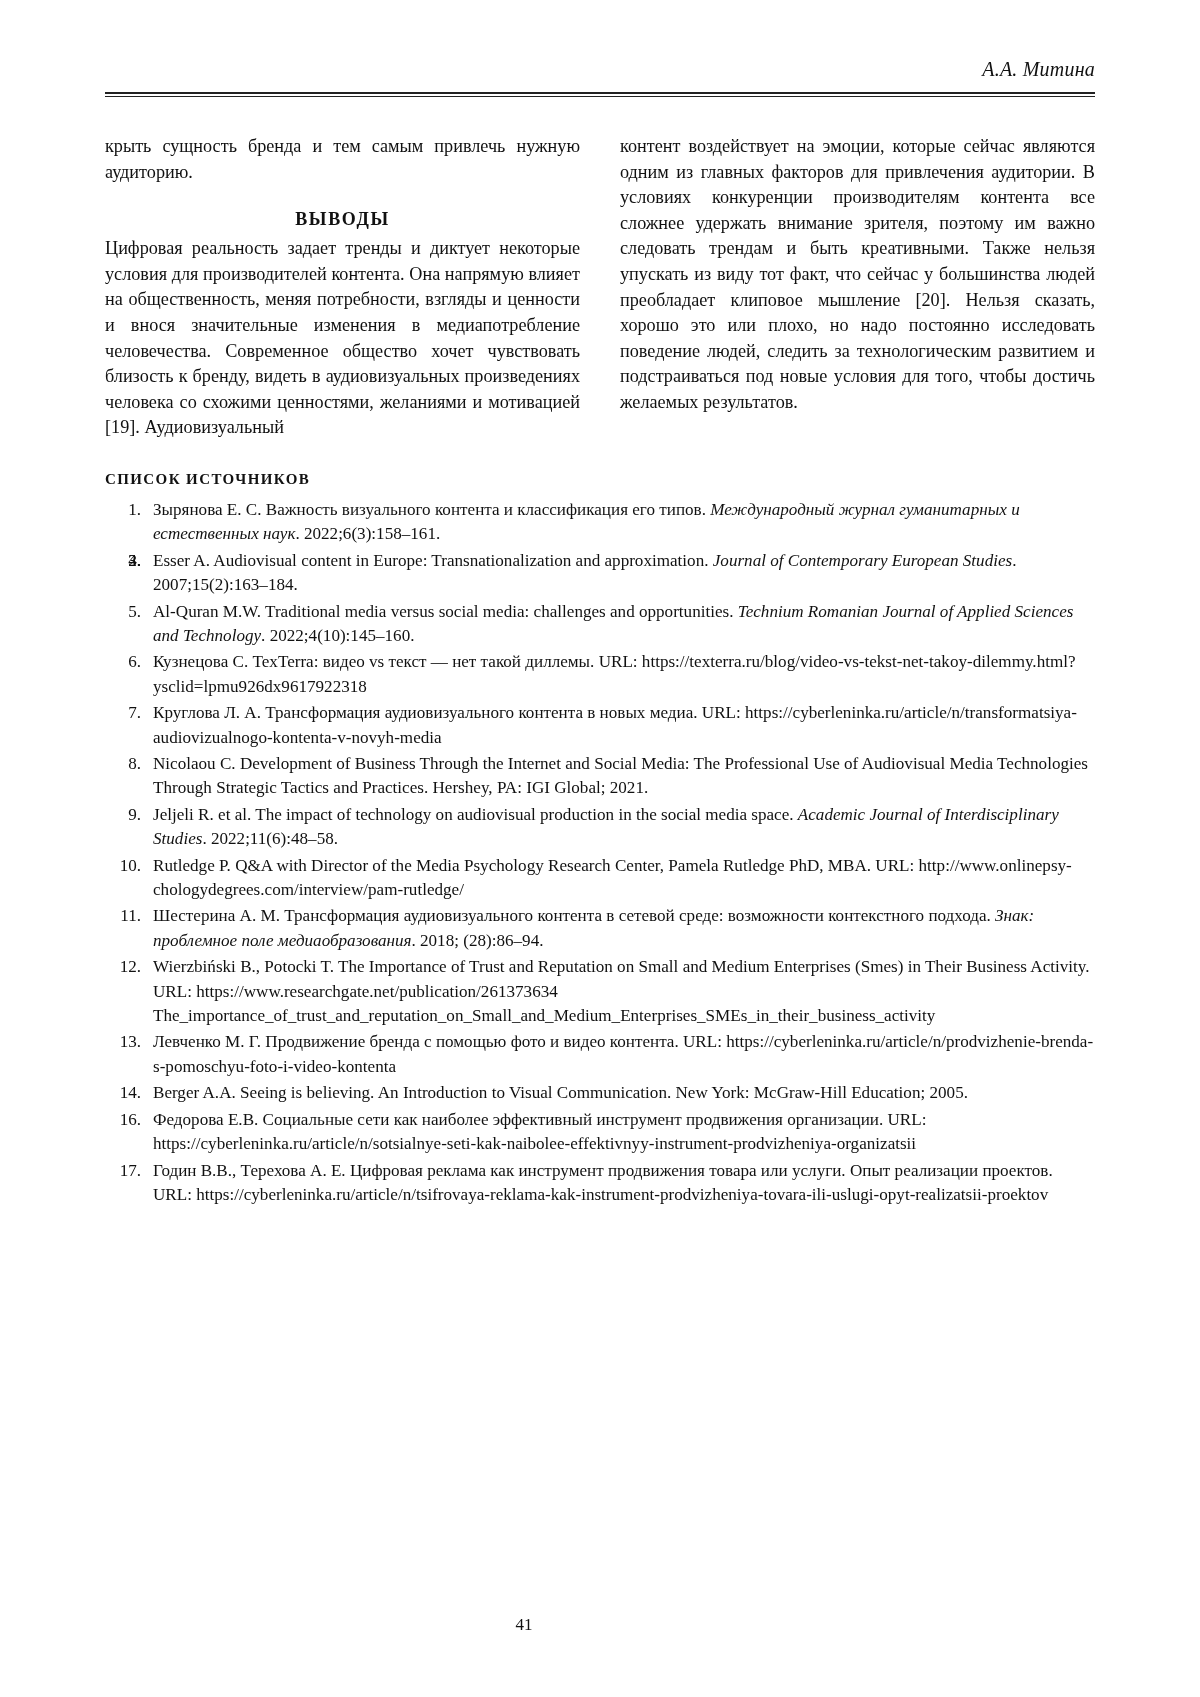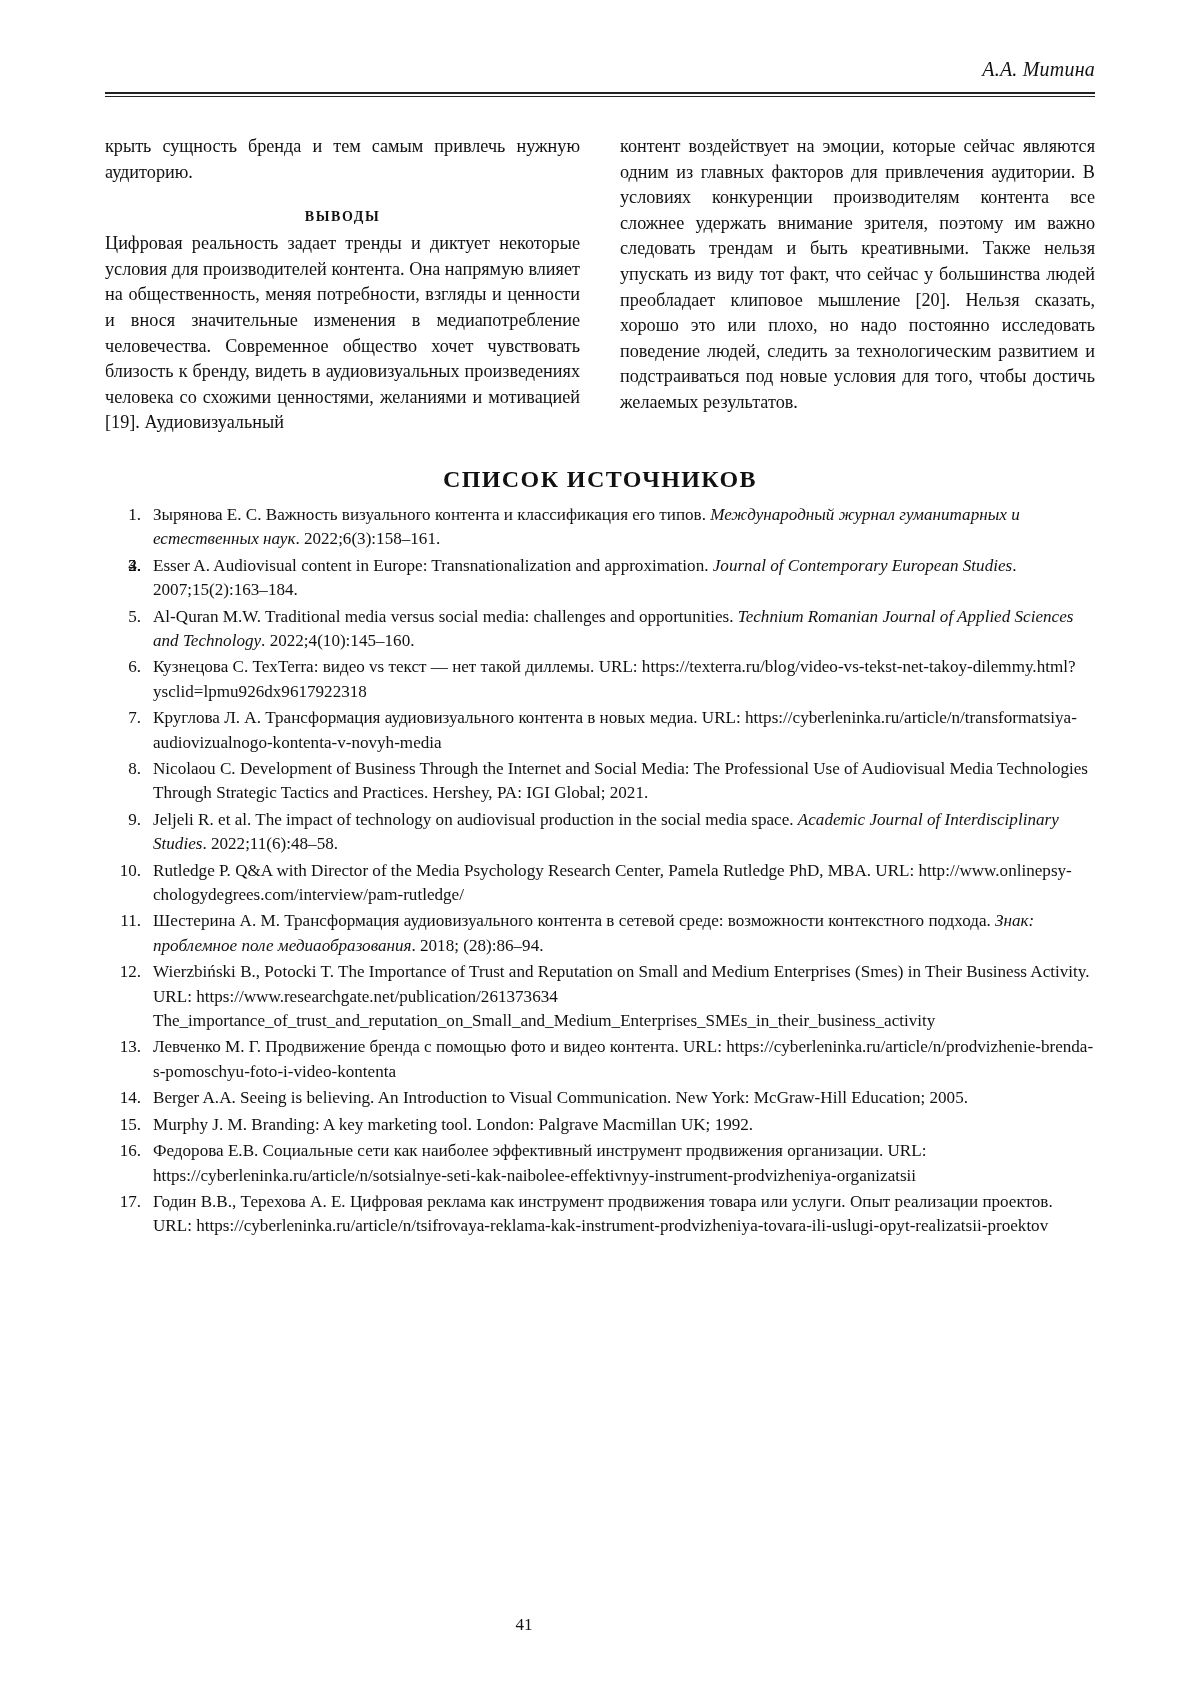--- a/index.html
+++ b/index.html
@@ -60,28 +60,28 @@
     font-size: 18.2px;
     line-height: 25.6px;
     text-align: justify;
     text-justify: inter-word;
     hyphens: manual;
   }
   .section-head {
     text-align: center;
     font-family: "Liberation Serif", serif;
     font-weight: bold;
-    font-size: 14px;
+    font-size: 18px;
     letter-spacing: 1.6px;
     margin: 24px 0 6px 0;
   }
   .refs-head {
-    text-align: center;
+    text-align: left;
     font-weight: bold;
-    font-size: 24px;
+    font-size: 15px;
     letter-spacing: 1.4px;
     margin: 30px 0 10px 0;
   }
   ol.refs {
     margin: 0;
     padding: 0 0 0 0;
     list-style: none;
     counter-reset: refcount;
   }
   ol.refs li {
@@ -141,21 +141,20 @@
         <li><span class="num">5.</span><span><span>Al-Quran M.W. Traditional media versus social media: challenges and opportunities. </span><em>Technium Romanian Journal of Applied Sciences and Technology</em><span>. 2022;4(10):145–160.</span></span></li>
         <li><span class="num">6.</span><span><span>Кузнецова С. TexTerra: видео vs текст — нет такой диллемы. URL: https://texterra.ru/blog/video-vs-tekst-net-takoy-dilemmy.html?ysclid=lpmu926dx9617922318</span></span></li>
         <li><span class="num">7.</span><span><span>Круглова Л. А. Трансформация аудиовизуального контента в новых медиа. URL: https://cyberleninka.ru/article/n/transformatsiya-audiovizualnogo-kontenta-v-novyh-media</span></span></li>
         <li><span class="num">8.</span><span><span>Nicolaou C. Development of Business Through the Internet and Social Media: The Professional Use of Audiovisual Media Technologies Through Strategic Tactics and Practices. Hershey, PA: IGI Global; 2021.</span></span></li>
         <li><span class="num">9.</span><span><span>Jeljeli R. et al. The impact of technology on audiovisual production in the social media space. </span><em>Academic Journal of Interdisciplinary Studies</em><span>. 2022;11(6):48–58.</span></span></li>
         <li><span class="num">10.</span><span><span>Rutledge P. Q&amp;A with Director of the Media Psychology Research Center, Pamela Rutledge PhD, MBA. URL: http://www.onlinepsy- chologydegrees.com/interview/pam-rutledge/</span></span></li>
         <li><span class="num">11.</span><span><span>Шестерина А. М. Трансформация аудиовизуального контента в сетевой среде: возможности контекстного подхода. </span><em>Знак: проблемное поле медиаобразования</em><span>. 2018; (28):86–94.</span></span></li>
         <li><span class="num">12.</span><span><span>Wierzbiński B., Potocki T. The Importance of Trust and Reputation on Small and Medium Enterprises (Smes) in Their Business Activity. URL: https://www.researchgate.net/publication/261373634 The_importance_of_trust_and_reputation_on_Small_and_Medium_Enterprises_SMEs_in_their_business_activity</span></span></li>
         <li><span class="num">13.</span><span><span>Левченко М. Г. Продвижение бренда с помощью фото и видео контента. URL: https://cyberleninka.ru/article/n/prodvizhenie-brenda-s-pomoschyu-foto-i-video-kontenta</span></span></li>
         <li><span class="num">14.</span><span><span>Berger A.A. Seeing is believing. An Introduction to Visual Communication. New York: McGraw-Hill Education; 2005.</span></span></li>
-        <li><span class="num">15.</span><span><span>Murphy J. M. Branding: A key marketing tool. London: Palgrave Macmillan UK; 1992.</span></span></li>
         <li><span class="num">16.</span><span><span>Федорова Е.В. Социальные сети как наиболее эффективный инструмент продвижения организации. URL: https://cyberleninka.ru/article/n/sotsialnye-seti-kak-naibolee-effektivnyy-instrument-prodvizheniya-organizatsii</span></span></li>
         <li><span class="num">17.</span><span><span>Годин В.В., Терехова А. Е. Цифровая реклама как инструмент продвижения товара или услуги. Опыт реализации проектов. URL: https://cyberleninka.ru/article/n/tsifrovaya-reklama-kak-instrument-prodvizheniya-tovara-ili-uslugi-opyt-realizatsii-proektov</span></span></li>
       </ol>
 
   </div>
 
   <div class="page-number">41</div>
 </div>
 
 </body></html>

